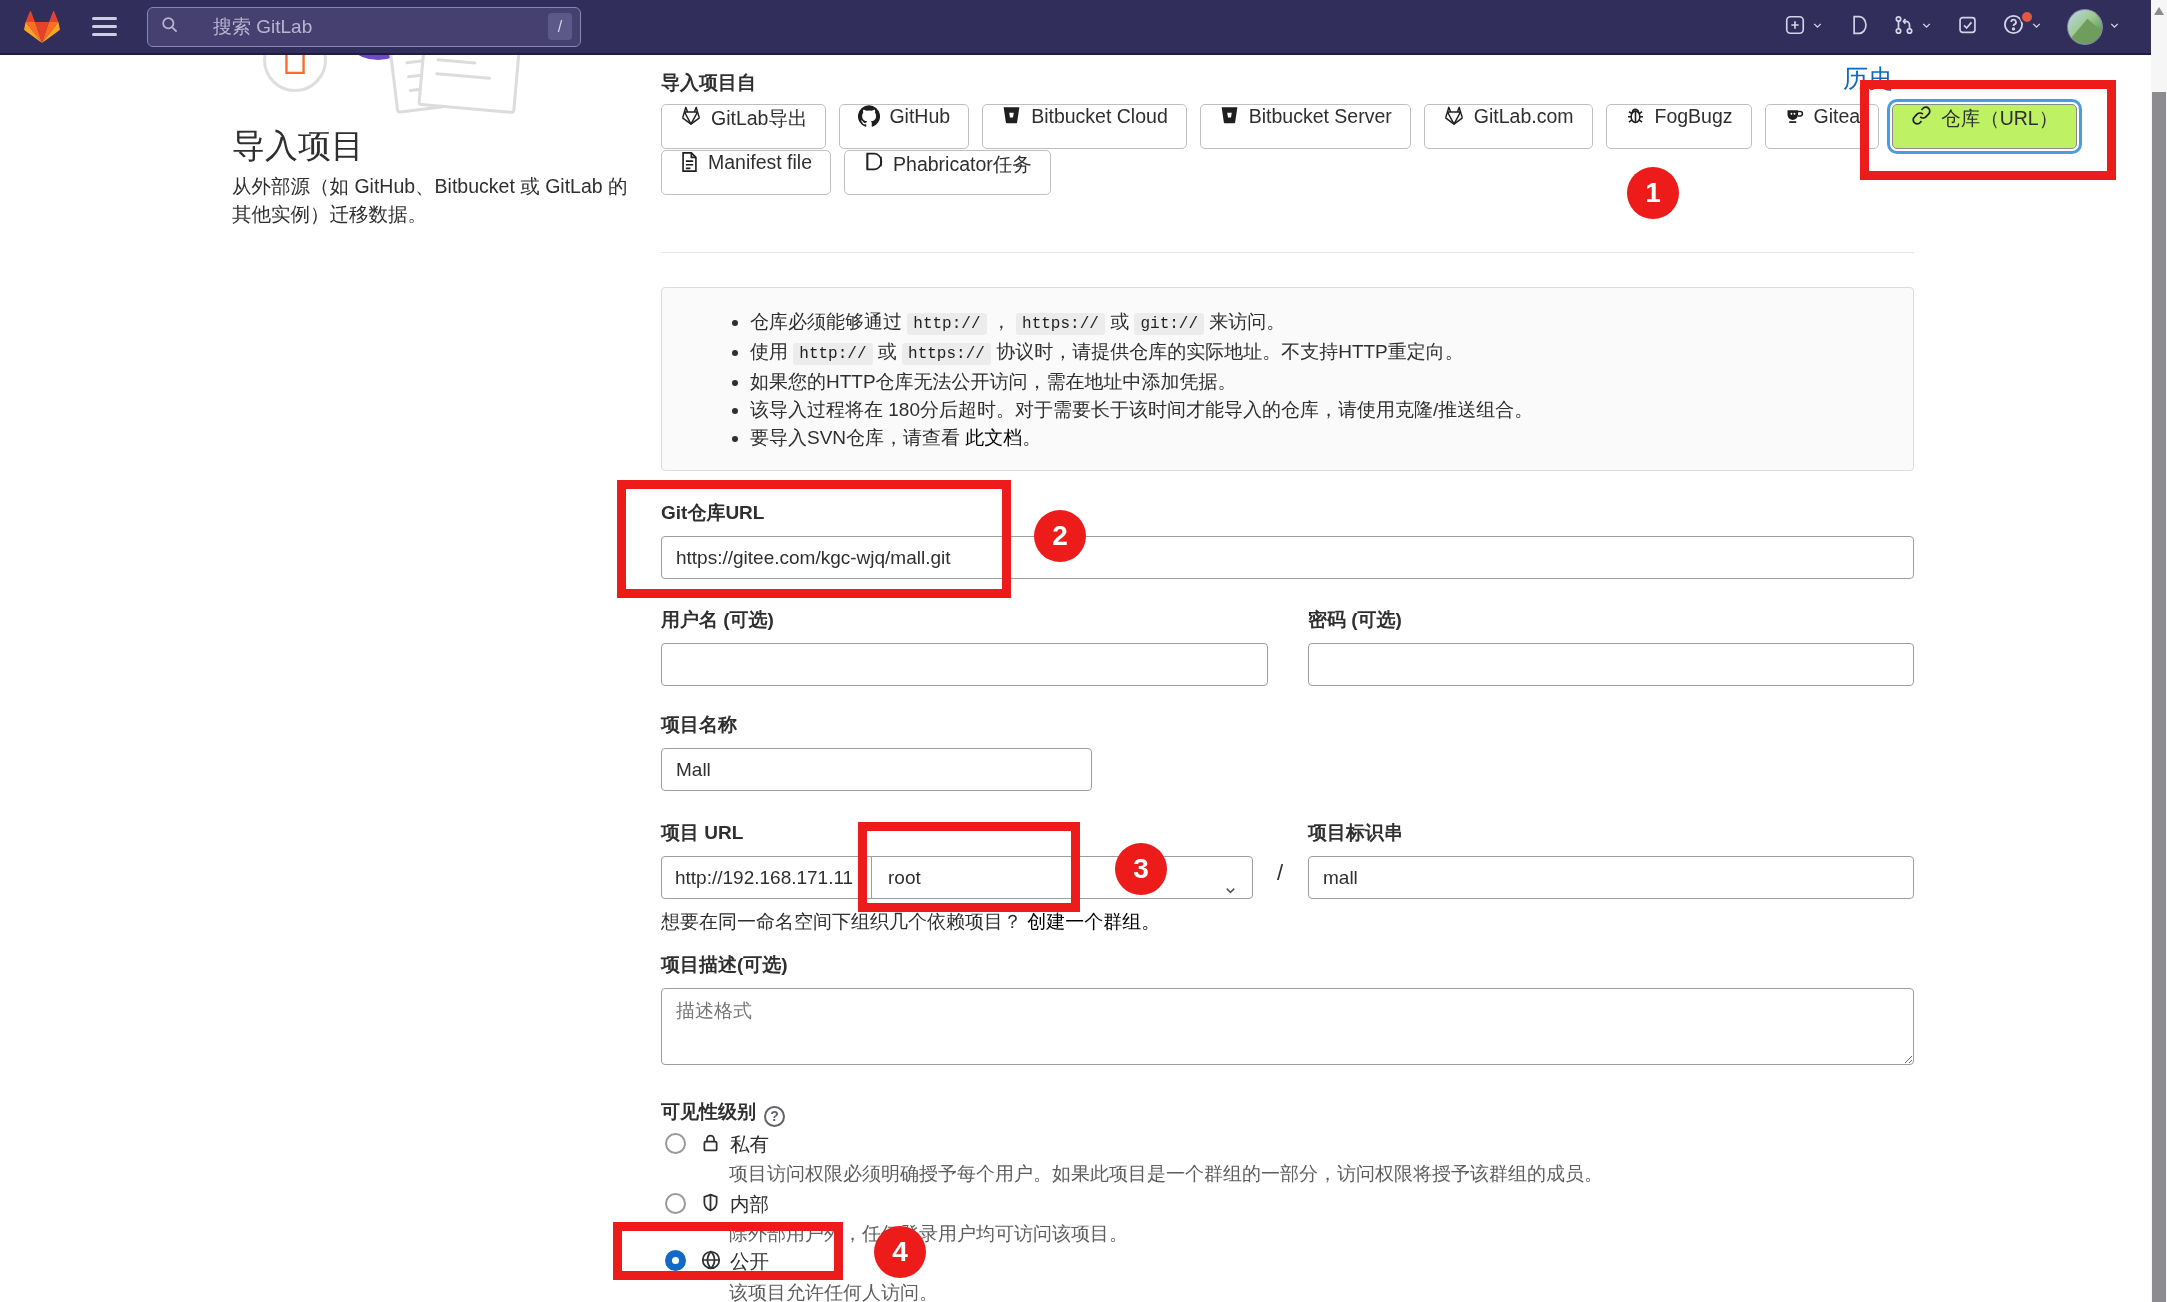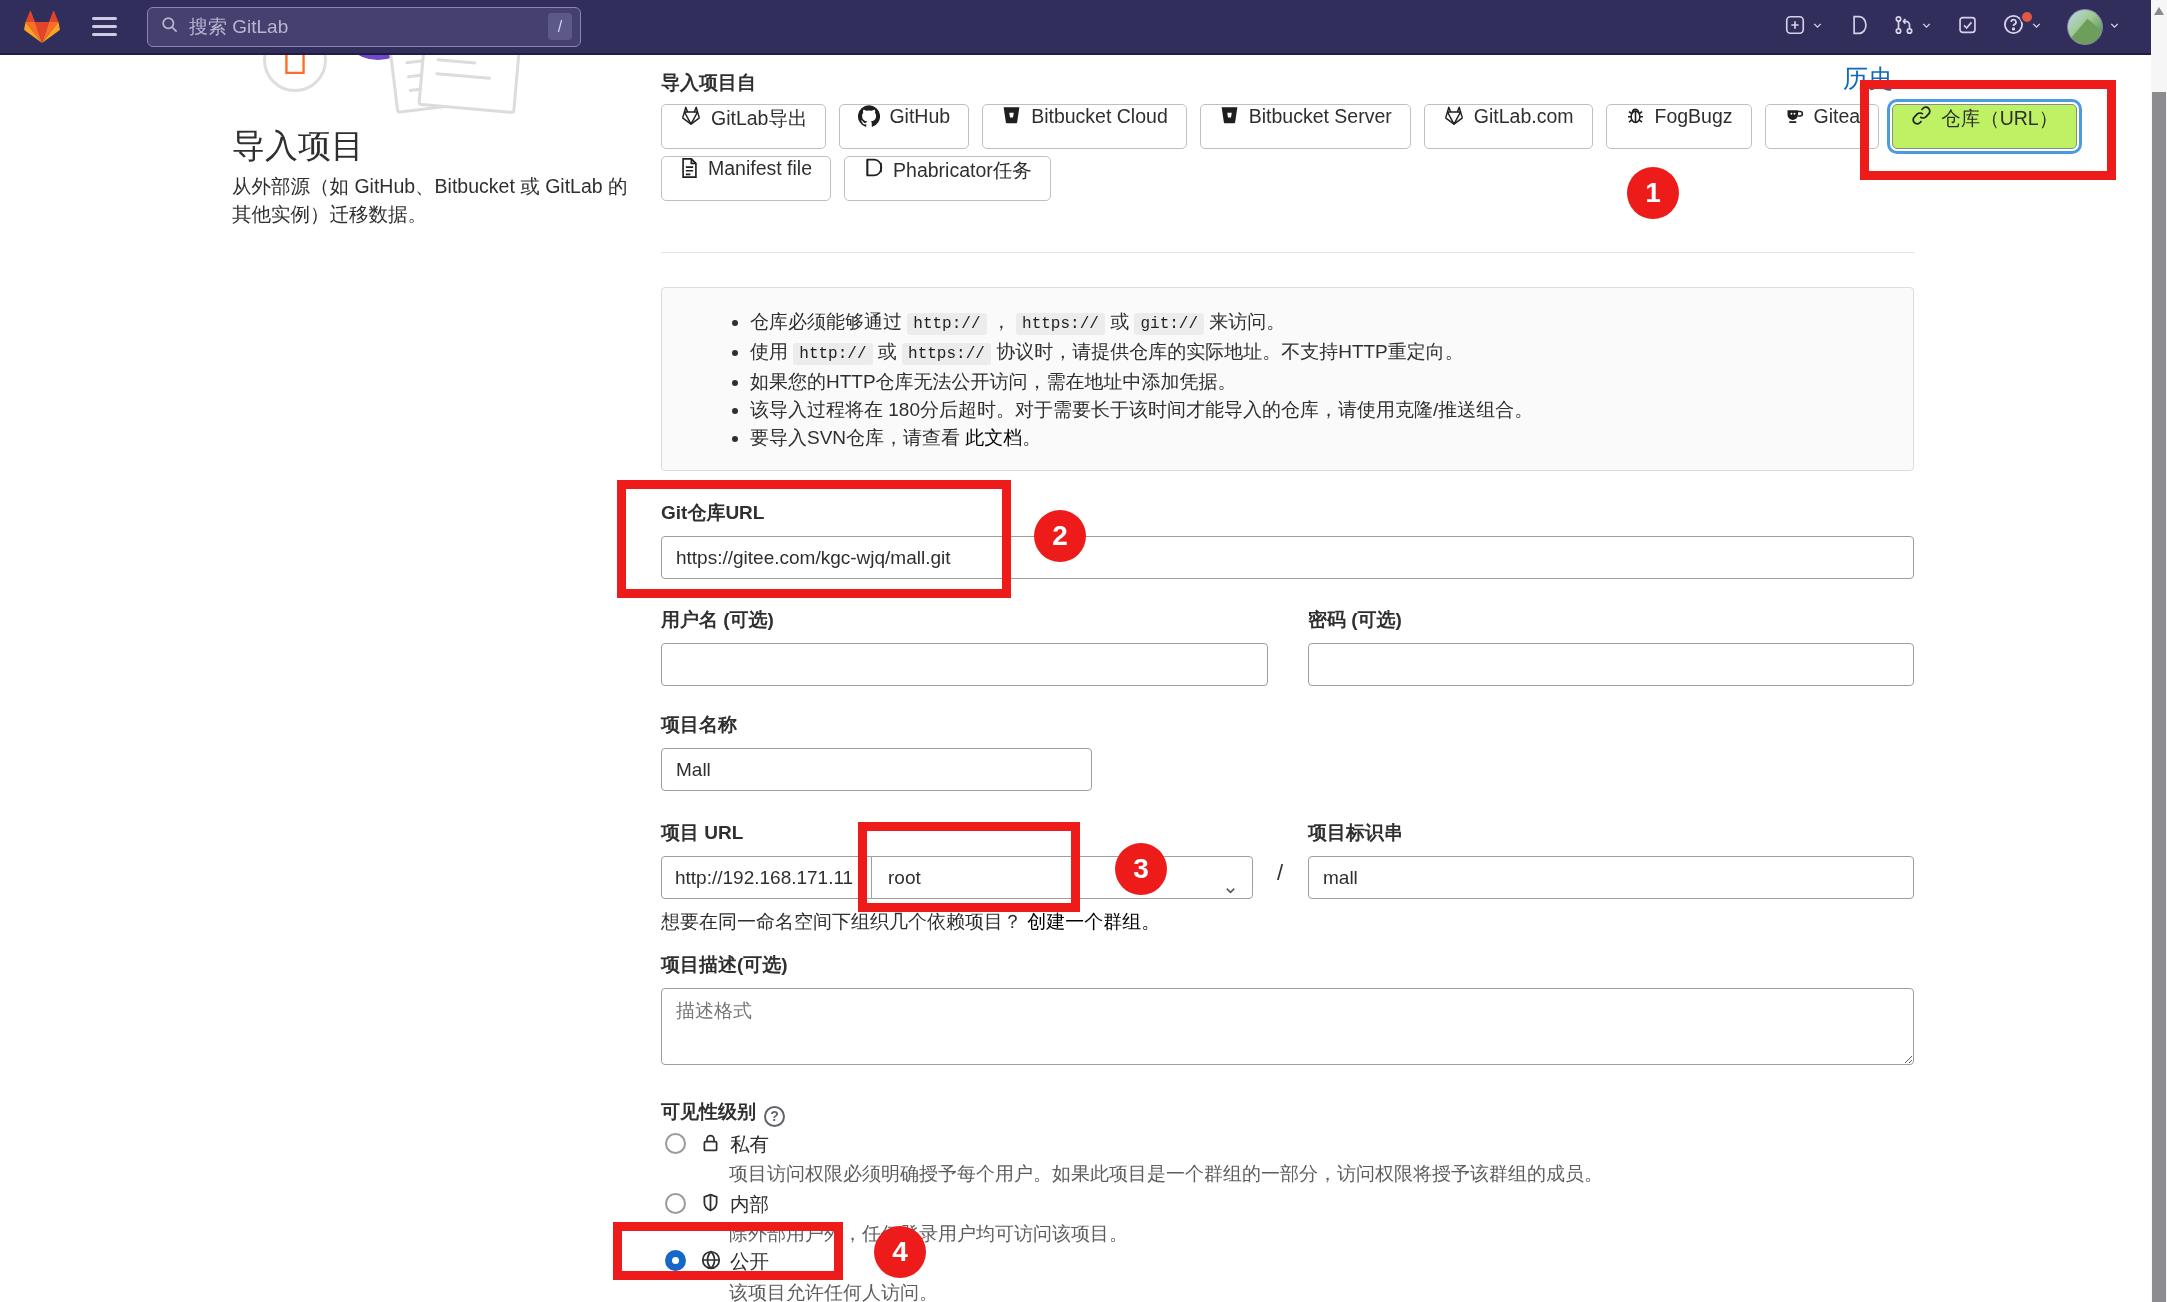--- a/index.html
+++ b/index.html
@@ -7,21 +7,21 @@
     width:2167px;height:1302px;position:relative;overflow:hidden;background:#fff;
     font-family:"Liberation Sans","DejaVu Sans",sans-serif;color:#2f2f2f;
   }
   
   .navbar{position:absolute;left:0;top:0;width:2151px;height:55px;background:#312e5b;
     border-bottom:2px solid #1f1d45;display:flex;align-items:center;z-index:30;box-sizing:border-box;}
   .nav-logo{margin-left:24px;display:flex;align-items:center;}
   .nav-burger{margin-left:32px;display:flex;flex-direction:column;gap:5px;cursor:pointer;}
   .nav-burger span{display:block;width:25px;height:3px;background:#cfcde4;border-radius:2px;}
   .nav-search{margin-left:30px;width:434px;height:40px;background:#454070;border:1px solid #8a86ad;
-    border-radius:6px;display:flex;align-items:center;padding:0 8px 0 12px;box-sizing:border-box;}
+    border-radius:6px;display:flex;align-items:center;padding:0 8px 0 12px;box-sizing:border-box;gap:24px;}
   .nav-search .ph{color:#b9b5d1;font-size:19px;margin-left:10px;}
   .nav-kbd{margin-left:auto;background:#5c5887;border-radius:4px;min-width:24px;height:27px;
     color:#d5d2e8;display:flex;align-items:center;justify-content:center;font-size:16px;}
   .nav-right{margin-left:auto;margin-right:30px;display:flex;align-items:center;gap:24px;}
   .nav-item{display:flex;align-items:center;gap:5px;position:relative;cursor:pointer;}
   .nav-dot{position:absolute;top:-3px;right:9px;width:10px;height:10px;border-radius:50%;
     background:#e05842;border:2px solid #312e5b;}
   .avatar{width:34px;height:34px;border-radius:50%;border:1px solid #8a86ad;overflow:hidden;
     background:linear-gradient(135deg,#bcd8ec 0%,#9fc98f 45%,#3e7f53 100%);position:relative;}
   .avatar::after{content:"";position:absolute;left:8px;top:14px;width:26px;height:26px;
@@ -287,21 +287,21 @@
       <svg width="21" height="21" viewBox="0 0 24 24" fill="none" stroke="#1f1f1f" stroke-width="2">
         <path d="M10.5 13.5a4.6 4.6 0 0 0 6.5 0l3-3a4.6 4.6 0 1 0-6.5-6.5L12 5.5"></path>
         <path d="M13.5 10.5a4.6 4.6 0 0 0-6.5 0l-3 3a4.6 4.6 0 1 0 6.5 6.5L12 18.5"></path>
       </svg>
     </span>
     <span>仓库（URL）</span>
     <span class="btn-annbox"></span>
   </button>
 </div>
 
-<div class="btn-row" style="top:156px;">
+<div class="btn-row" style="top:150px;">
   <button class="imp-btn">
     <span>
       <svg width="19" height="22" viewBox="0 0 20 24" fill="none" stroke="#1f1f1f" stroke-width="1.8">
         <path d="M3 2h9l5 5v15H3z"></path>
           <path d="M12 2v5h5"></path>
           <path d="M6 11h8M6 15h8M6 19h5"></path>
       </svg>
     </span>
     <span>Manifest file</span>
   </button>

